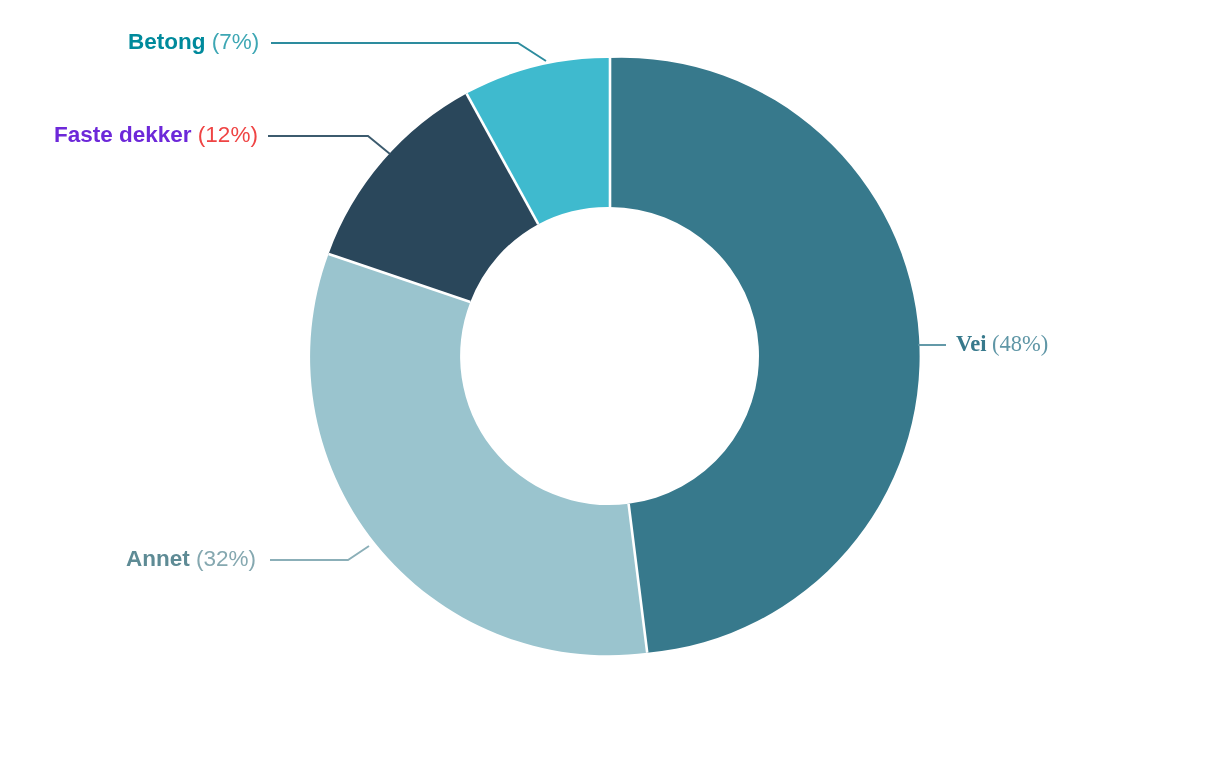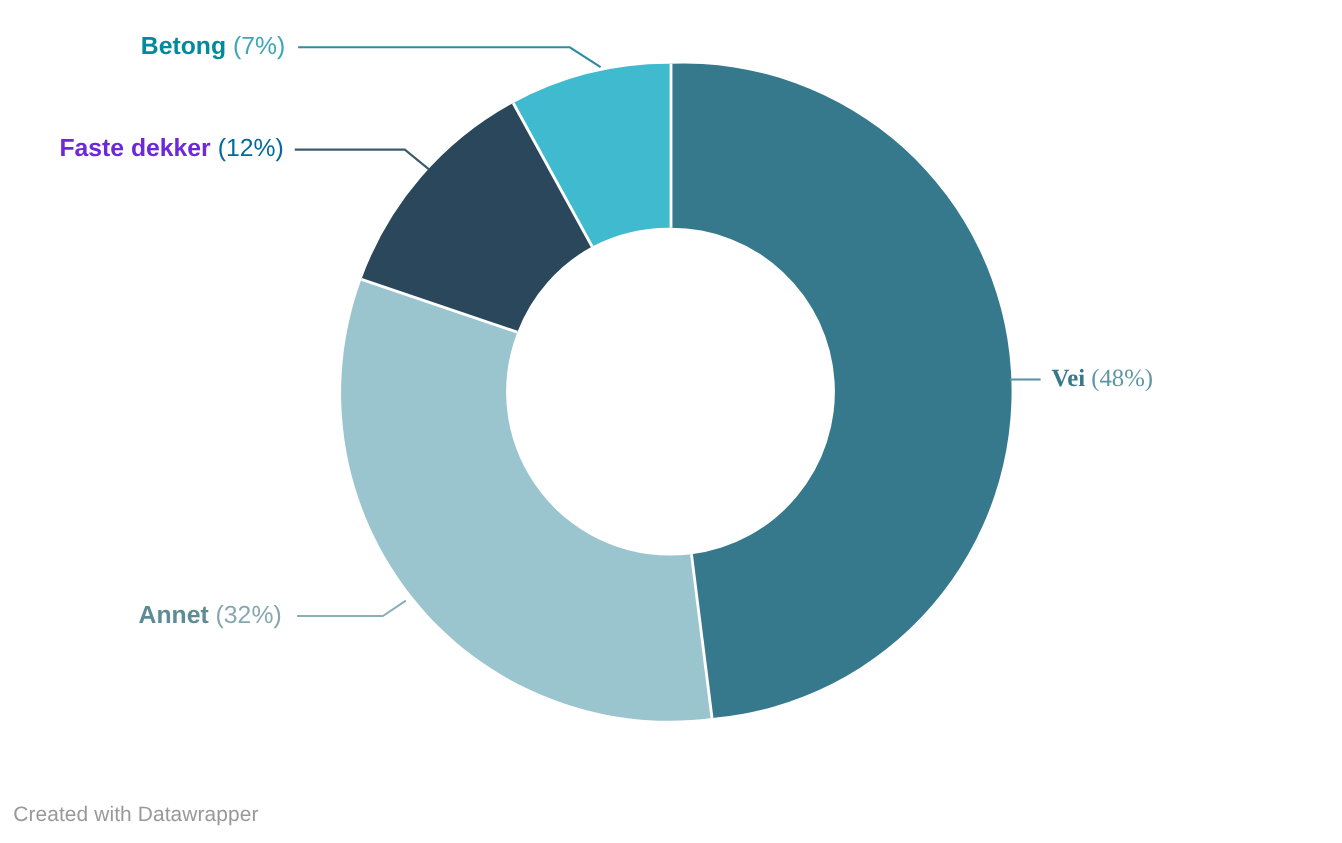--- a/index.html
+++ b/index.html
@@ -104,28 +104,27 @@
     </g>
   </svg>
 
   <div class="label lbl-betong">
     <span class="cat" style="color: rgb(0, 138, 156);">Betong</span>
     <span class="pct" style="color: rgb(62, 167, 180);">(7%)</span>
   </div>
 
   <div class="label lbl-faste">
     <span class="cat" style="color: #6d28d9;">Faste dekker</span>
-    <span class="pct" style="color: #0369a1;">(12%)</span>
+    <span class="pct" style="color: #ef4444;">(12%)</span>
   </div>
 
   <div class="label lbl-annet">
     <span class="cat" style="color: rgb(94, 139, 149);">Annet</span>
     <span class="pct" style="color: rgb(133, 168, 176);">(32%)</span>
   </div>
 
   <div class="label lbl-vei">
     <span class="cat" style="color: rgb(55, 121, 140);">Vei</span>
     <span class="pct" style="color: rgb(95, 150, 166);">(48%)</span>
   </div>
 
-  <div class="footer">Created with Datawrapper</div>
 
 </div>
 
 </body></html>

